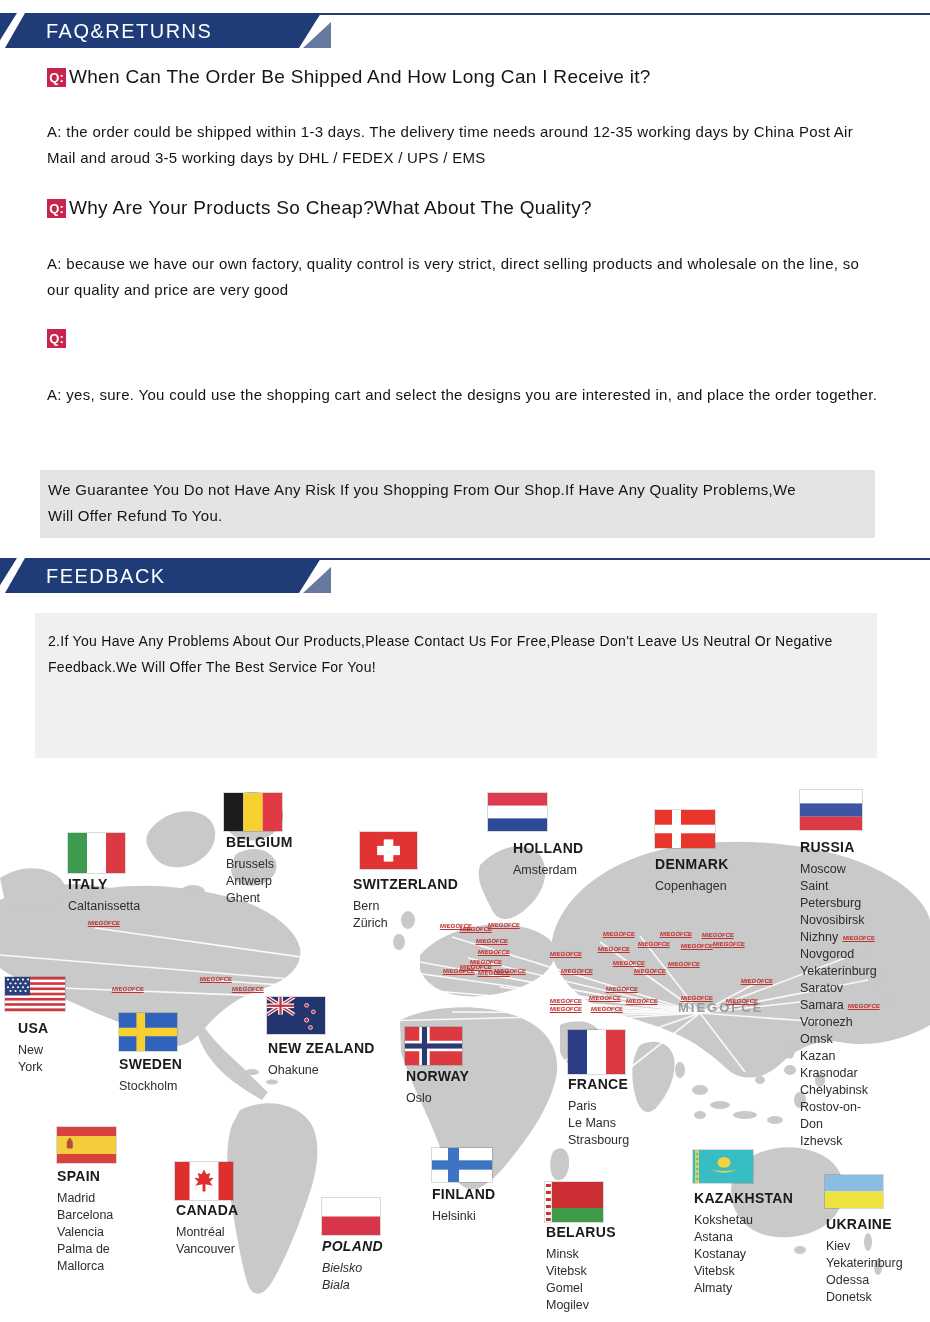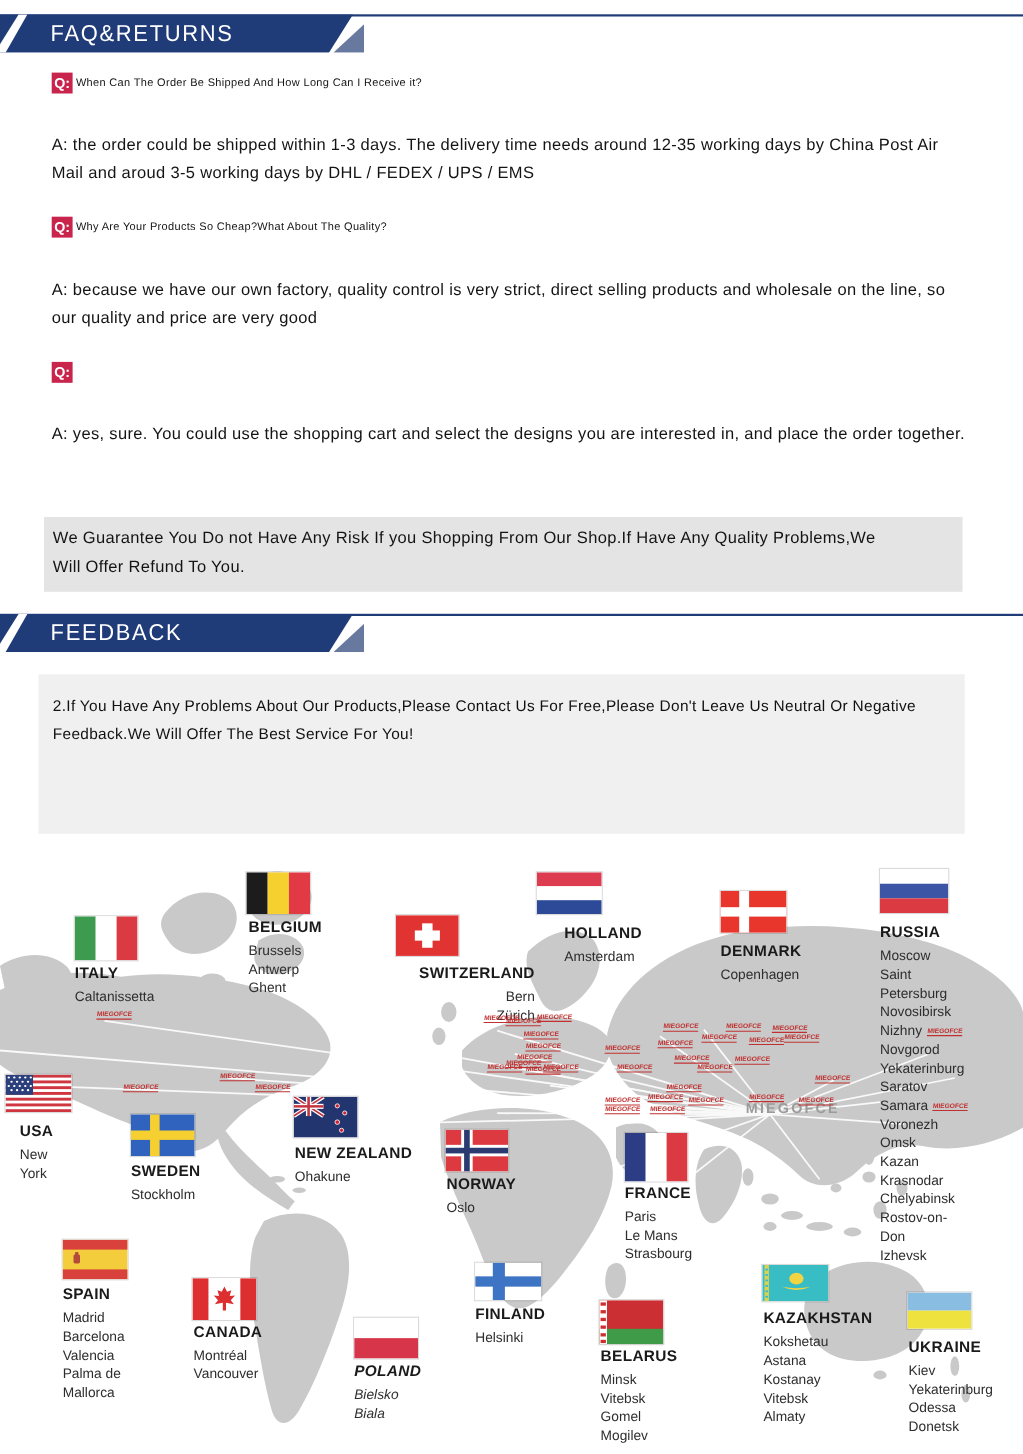--- a/index.html
+++ b/index.html
@@ -16,21 +16,21 @@
   .banner-slash{position:absolute;inset:0;background:#fff;
                clip-path:polygon(17px 0,25px 0,5px 100%,0 100%,0 78%);}
   .banner-label{position:absolute;left:46px;top:0;line-height:35px;color:#fff;
                font-size:21px;letter-spacing:1.6px;font-weight:400;
                transform:scaleX(.95);transform-origin:left center;white-space:nowrap;}
 
   
   .q-row{position:absolute;left:47px;display:flex;align-items:center;gap:3px;}
   .q-badge{display:inline-block;width:19px;height:19px;background:#c8244c;color:#fff;
            font-size:13px;font-weight:bold;text-align:center;line-height:19px;flex:0 0 auto;}
-  .q-text{font-size:10px;letter-spacing:.3px;color:#141414;white-space:nowrap;}
+  .q-text{font-size:19px;letter-spacing:.3px;color:#141414;white-space:nowrap;}
   .a-text{position:absolute;left:47px;width:835px;font-size:15px;letter-spacing:.3px;
           line-height:26px;color:#141414;}
   .guarantee{position:absolute;left:40px;top:470px;width:835px;box-sizing:border-box;
              background:#e4e4e4;padding:7px 55px 9px 8px;font-size:15px;letter-spacing:.3px;
              line-height:26px;color:#141414;}
 
   
   .feedback-box{position:absolute;left:35px;top:613px;width:842px;height:145px;box-sizing:border-box;
                 background:#f0f0f0;padding:15px 20px 0 13px;font-size:14px;letter-spacing:.3px;
                 line-height:26px;color:#111;}
@@ -244,21 +244,21 @@
           </div>
         </div>
         <div class="country-group">
           <div class="flag" style="left: 360px; top: 62px; width: 57px; height: 37px;">
             <svg viewBox="0 0 60 40" preserveAspectRatio="none">
               <rect width="60" height="40" fill="#e23333"></rect>
               <rect x="25" y="8" width="10" height="24" fill="#fff"></rect>
               <rect x="18" y="15" width="24" height="10" fill="#fff"></rect>
             </svg>
           </div>
-          <div class="country-label" style="left: 381px; top: 106px; text-align: right;">
+          <div class="country-label" style="left: 353px; top: 106px;">
             <div class="country-name">SWITZERLAND</div>
             <div class="country-city">Bern</div>
             <div class="country-city">Zürich</div>
           </div>
         </div>
         <div class="country-group">
           <div class="flag" style="left: 488px; top: 23px; width: 59px; height: 38px;">
             <svg viewBox="0 0 60 40" preserveAspectRatio="none">
               <rect width="60" height="13.4" fill="#dd3b4f"></rect>
               <rect y="13.4" width="60" height="13.3" fill="#fff"></rect>

